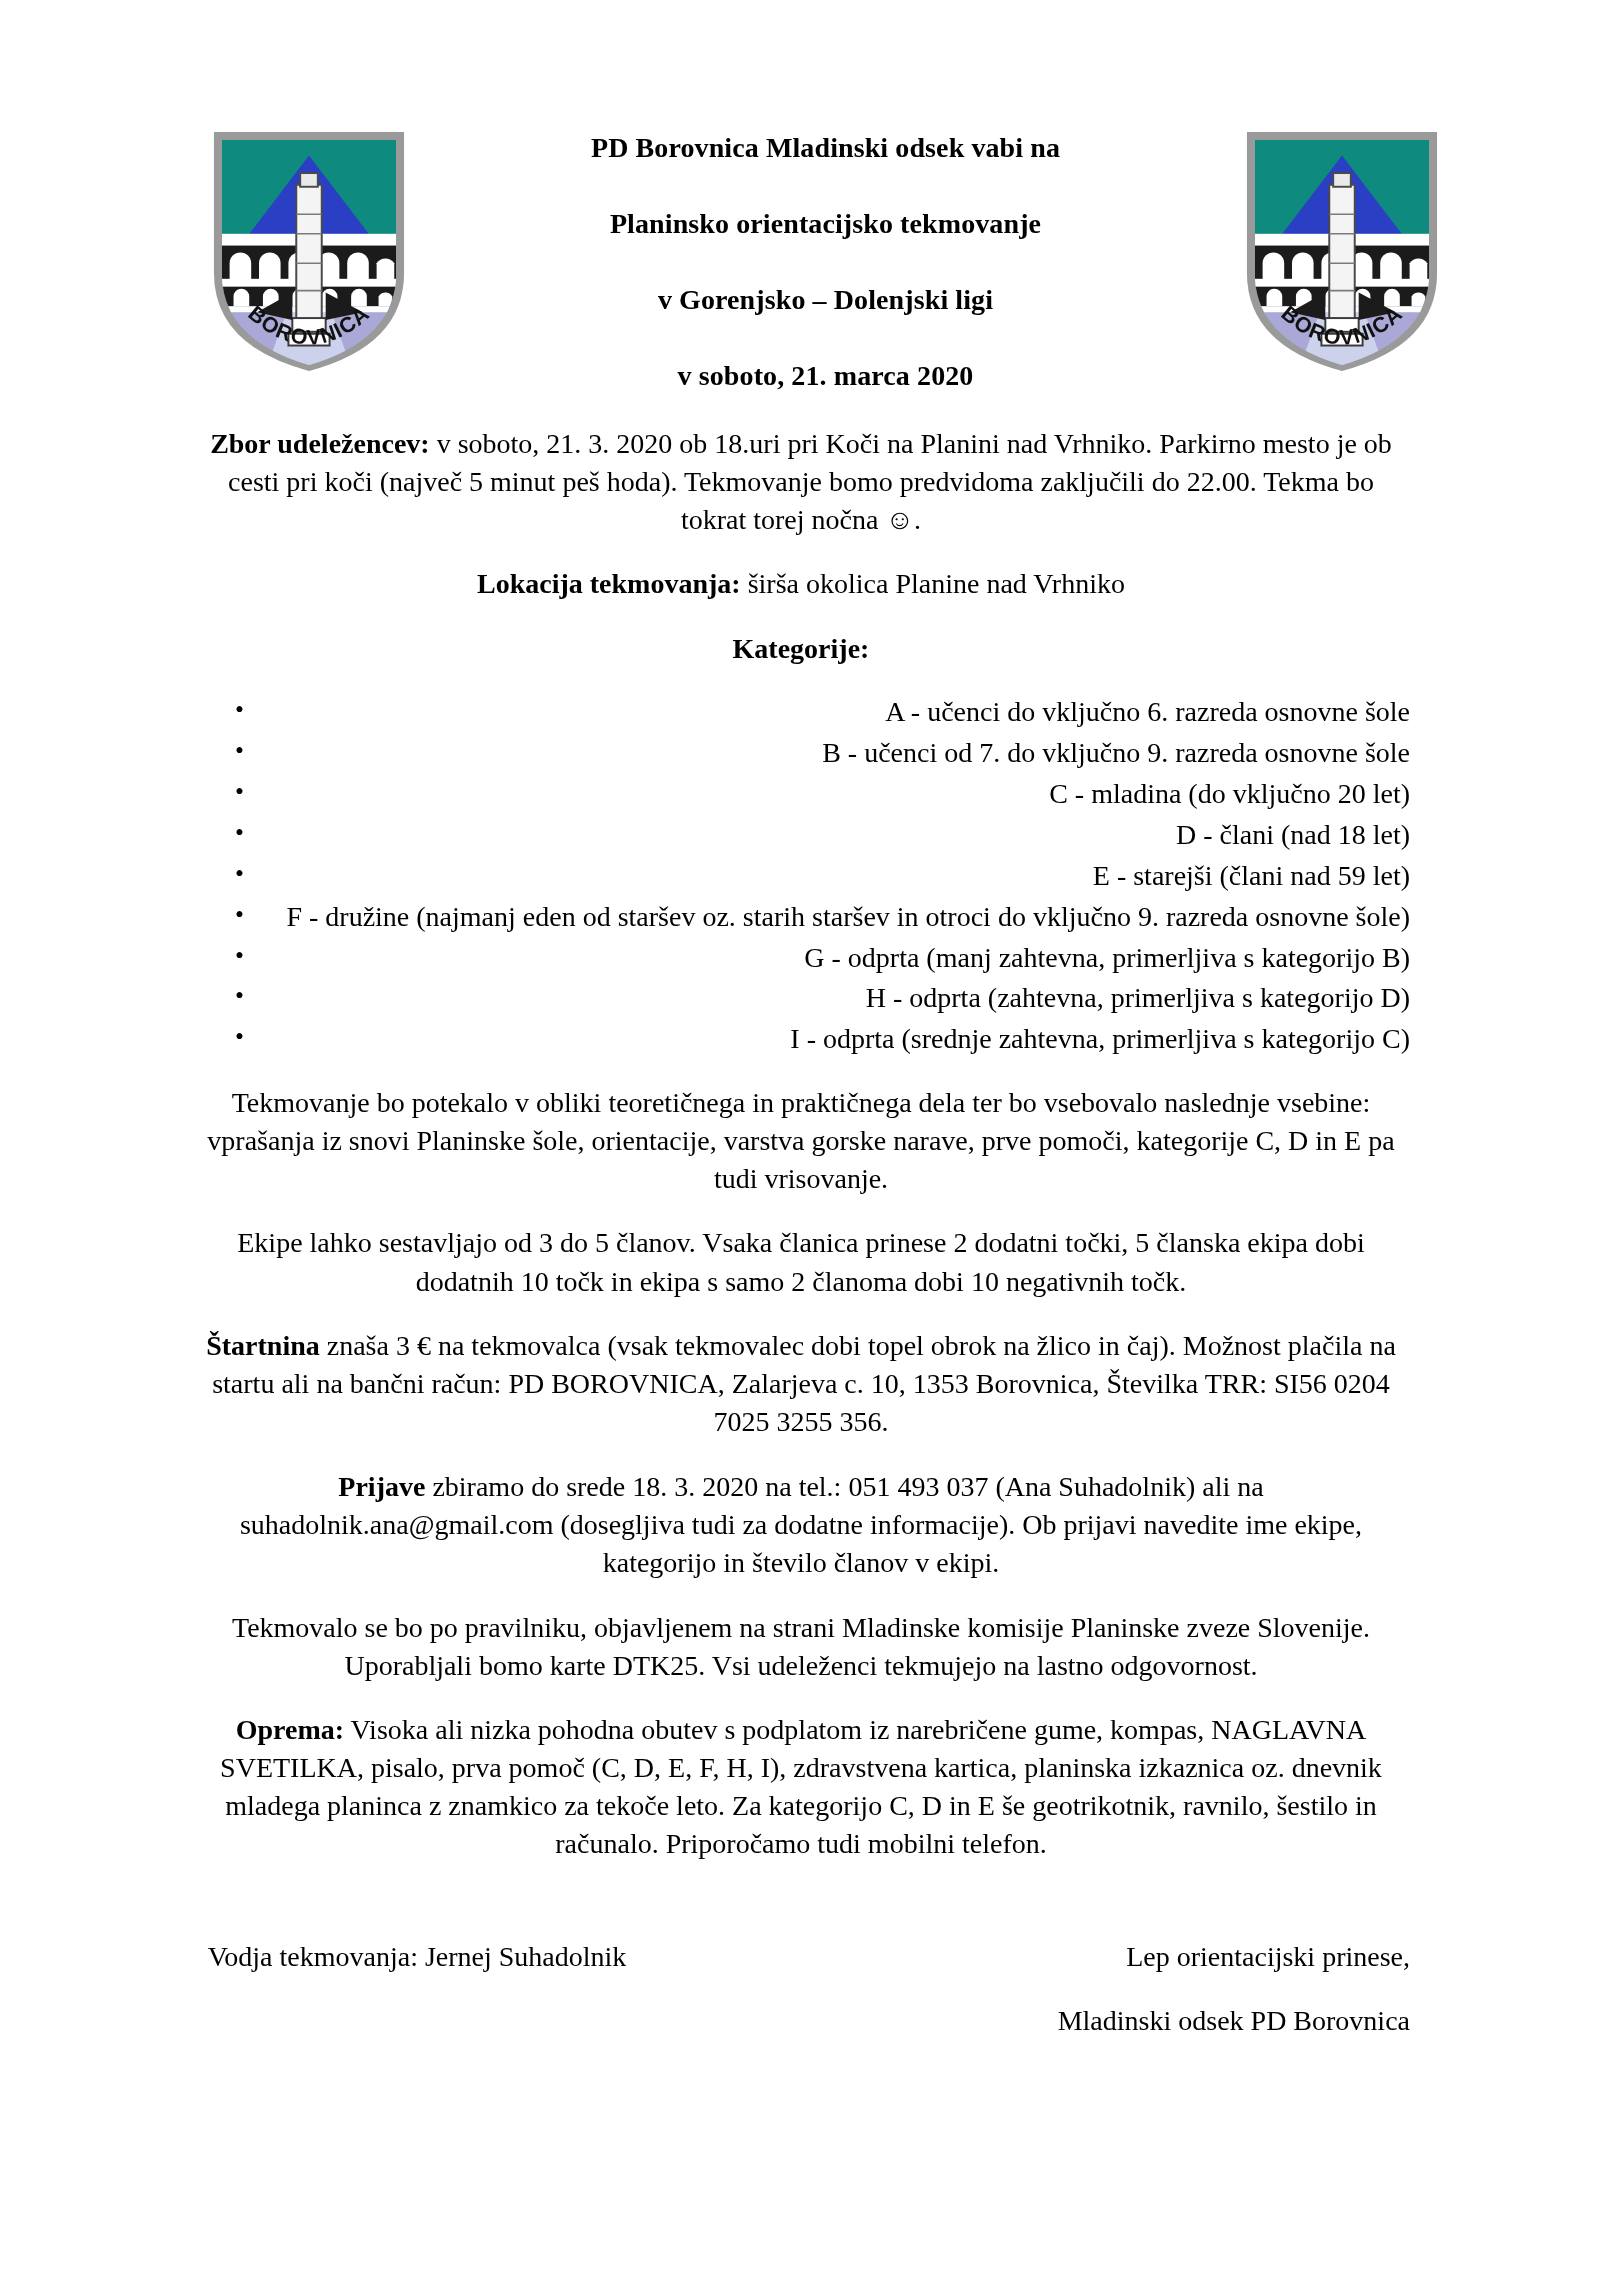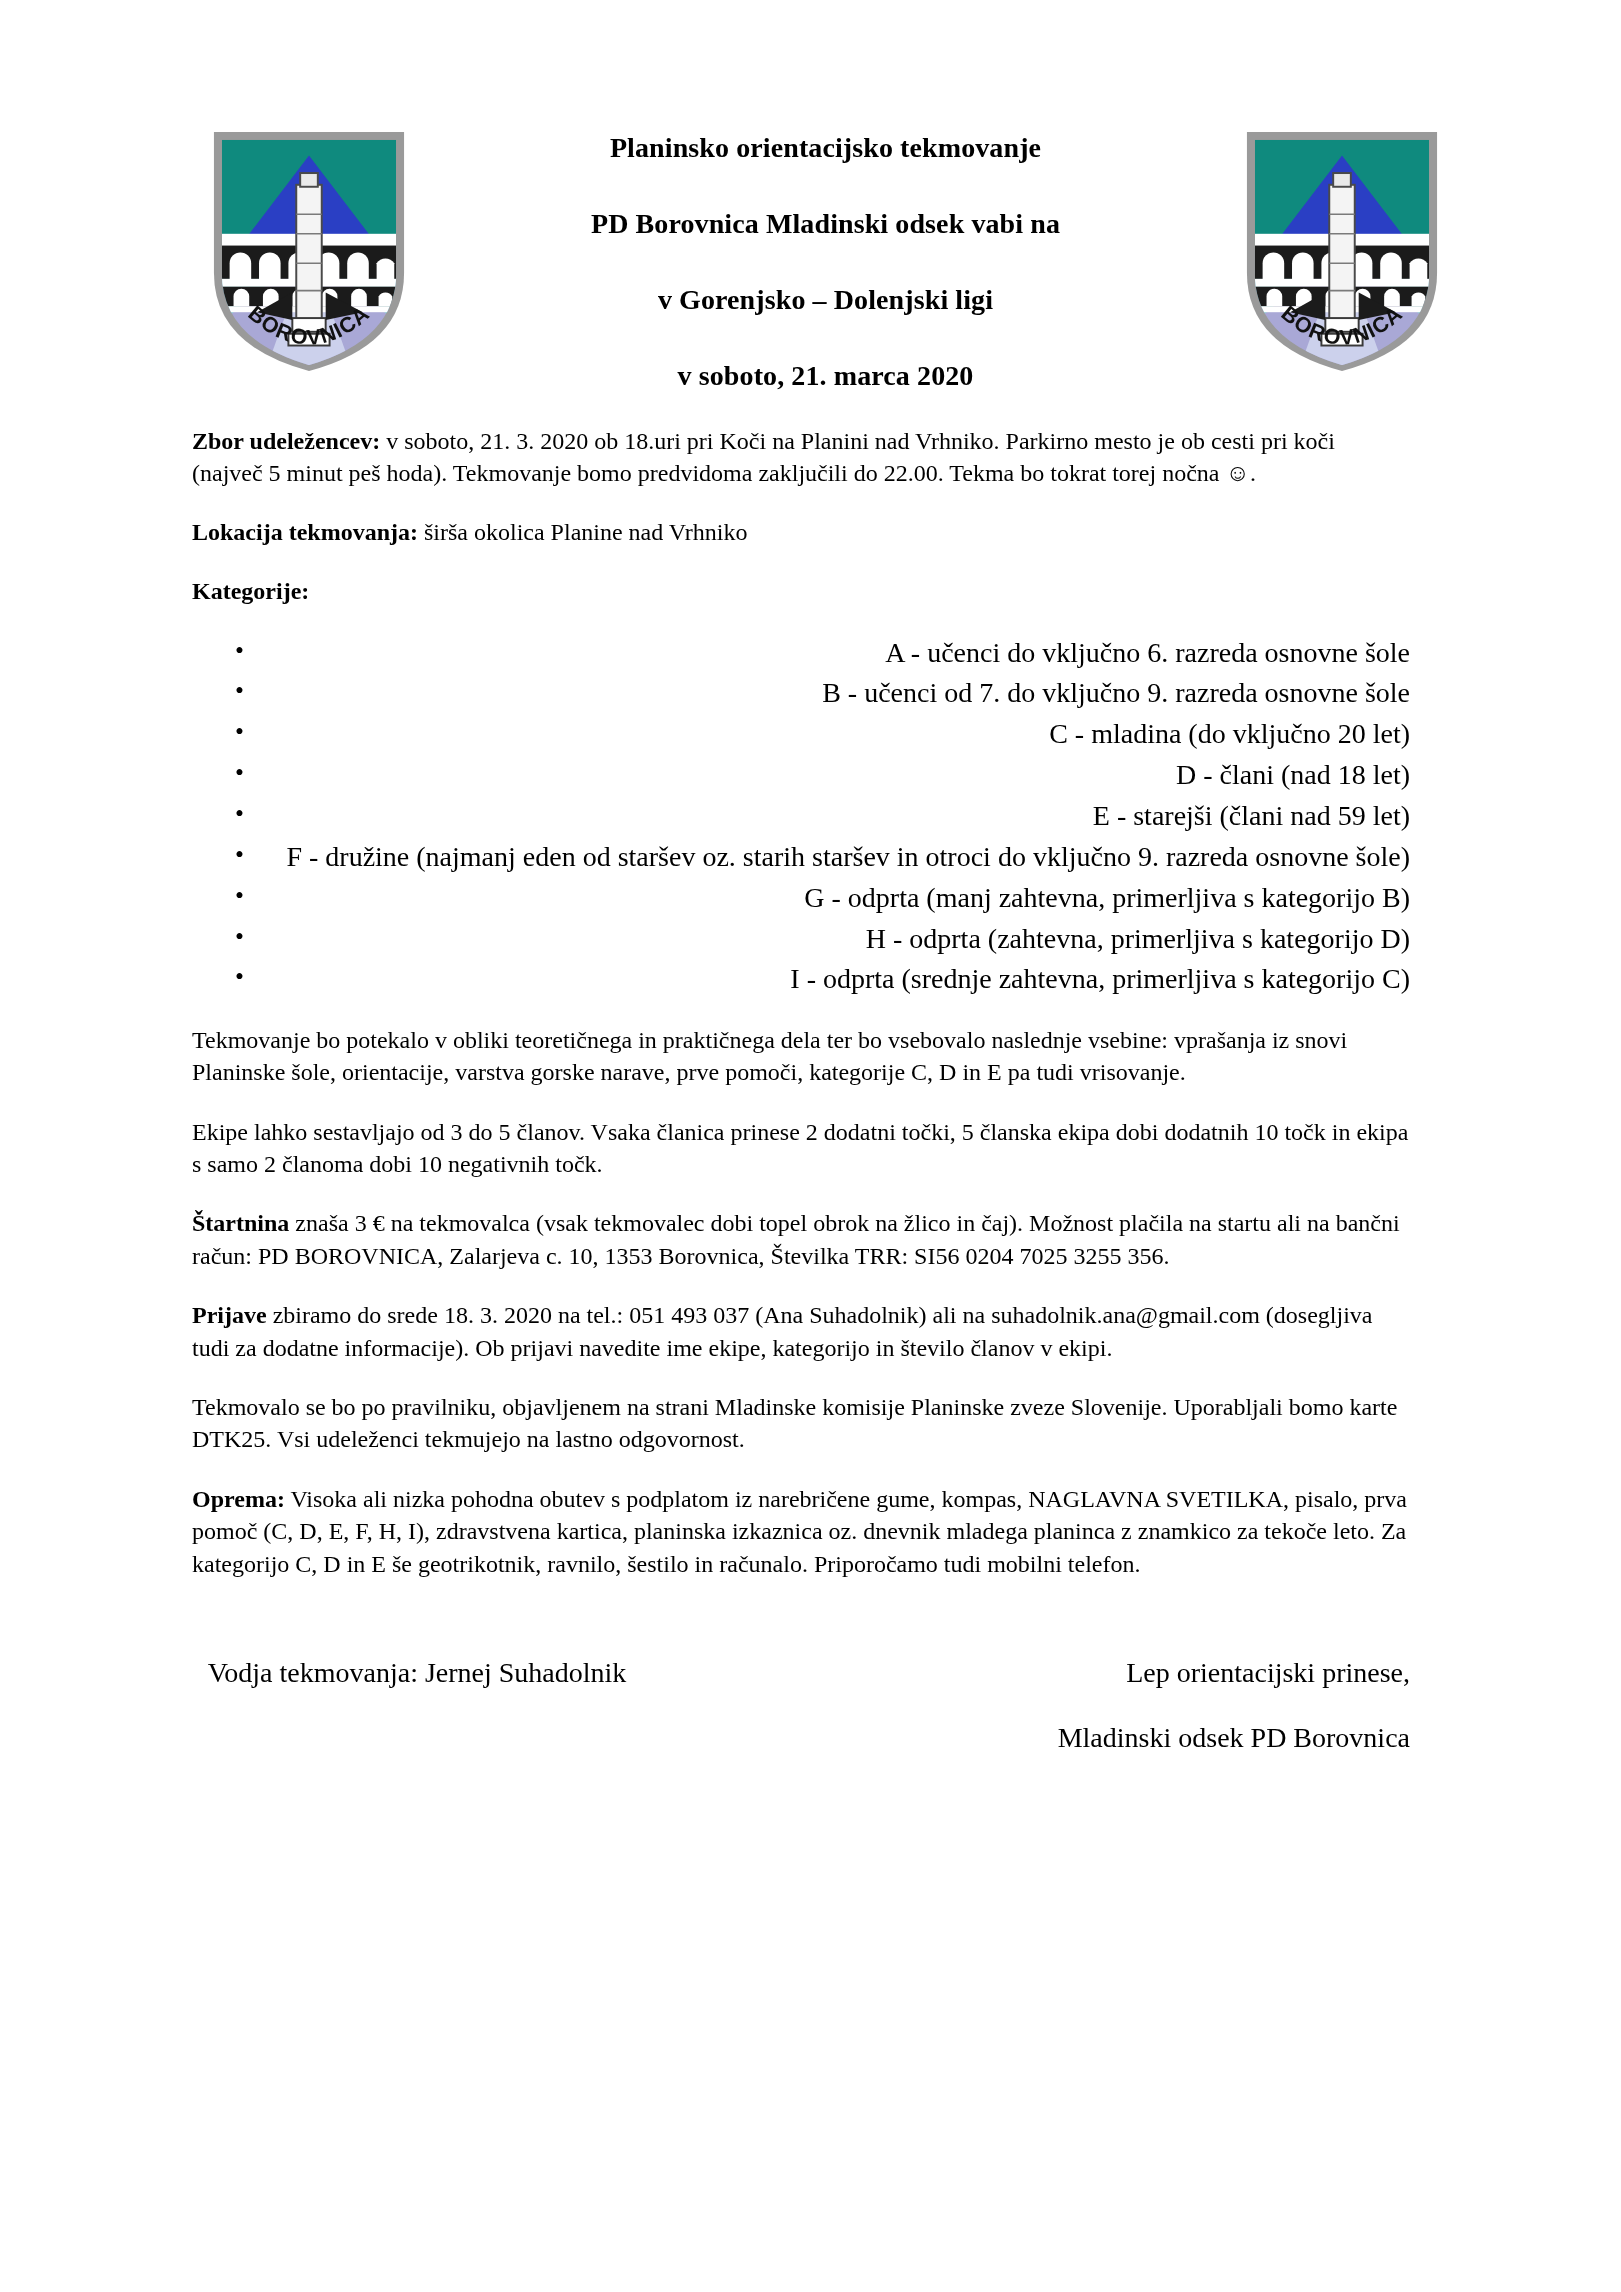--- a/index.html
+++ b/index.html
@@ -55,24 +55,24 @@
   }
   .header-text .hline:last-child { margin-bottom: 0; }
 
   
   .body {
     padding: 0 211px 0 192px;
     box-sizing: border-box;
     margin-top: 35px;
   }
   p.para {
-    font-size: 24px;
+    font-size: 28px;
     line-height: 1.36;
     margin: 0 0 26.5px 0;
-    text-align: left;
+    text-align: center;
   }
   b, .b { font-weight: bold; }
 
   ul.cats {
     list-style: none;
     margin: 9.8px 0 25.5px 0;
     padding: 0;
     text-align: right;
   }
   ul.cats li {
@@ -171,22 +171,22 @@
         </g>
 
         <path id="arcL" d="M34 186 Q105 260 176 186" fill="none"></path>
         <text font-family="'Liberation Sans', sans-serif" font-size="22" font-weight="bold" fill="#111111" letter-spacing="1">
           <textPath href="#arcL" startOffset="50%" text-anchor="middle">BOROVNICA</textPath>
         </text>
       </svg>
     </div>
 
     <div class="header-text">
+      <div class="hline">PD Borovnica Mladinski odsek vabi na</div>
       <div class="hline">Planinsko orientacijsko tekmovanje</div>
-      <div class="hline">PD Borovnica Mladinski odsek vabi na</div>
       <div class="hline">v Gorenjsko – Dolenjski ligi</div>
       <div class="hline">v soboto, 21. marca 2020</div>
     </div>
 
     <div class="logo right">
       <svg viewBox="0 0 210 250" xmlns="http://www.w3.org/2000/svg" aria-hidden="true">
         <defs>
           <clipPath id="shieldClipR">
             <path d="M16 14 H194 V150 Q194 218 105 244 Q16 218 16 150 Z"></path>
           </clipPath>

